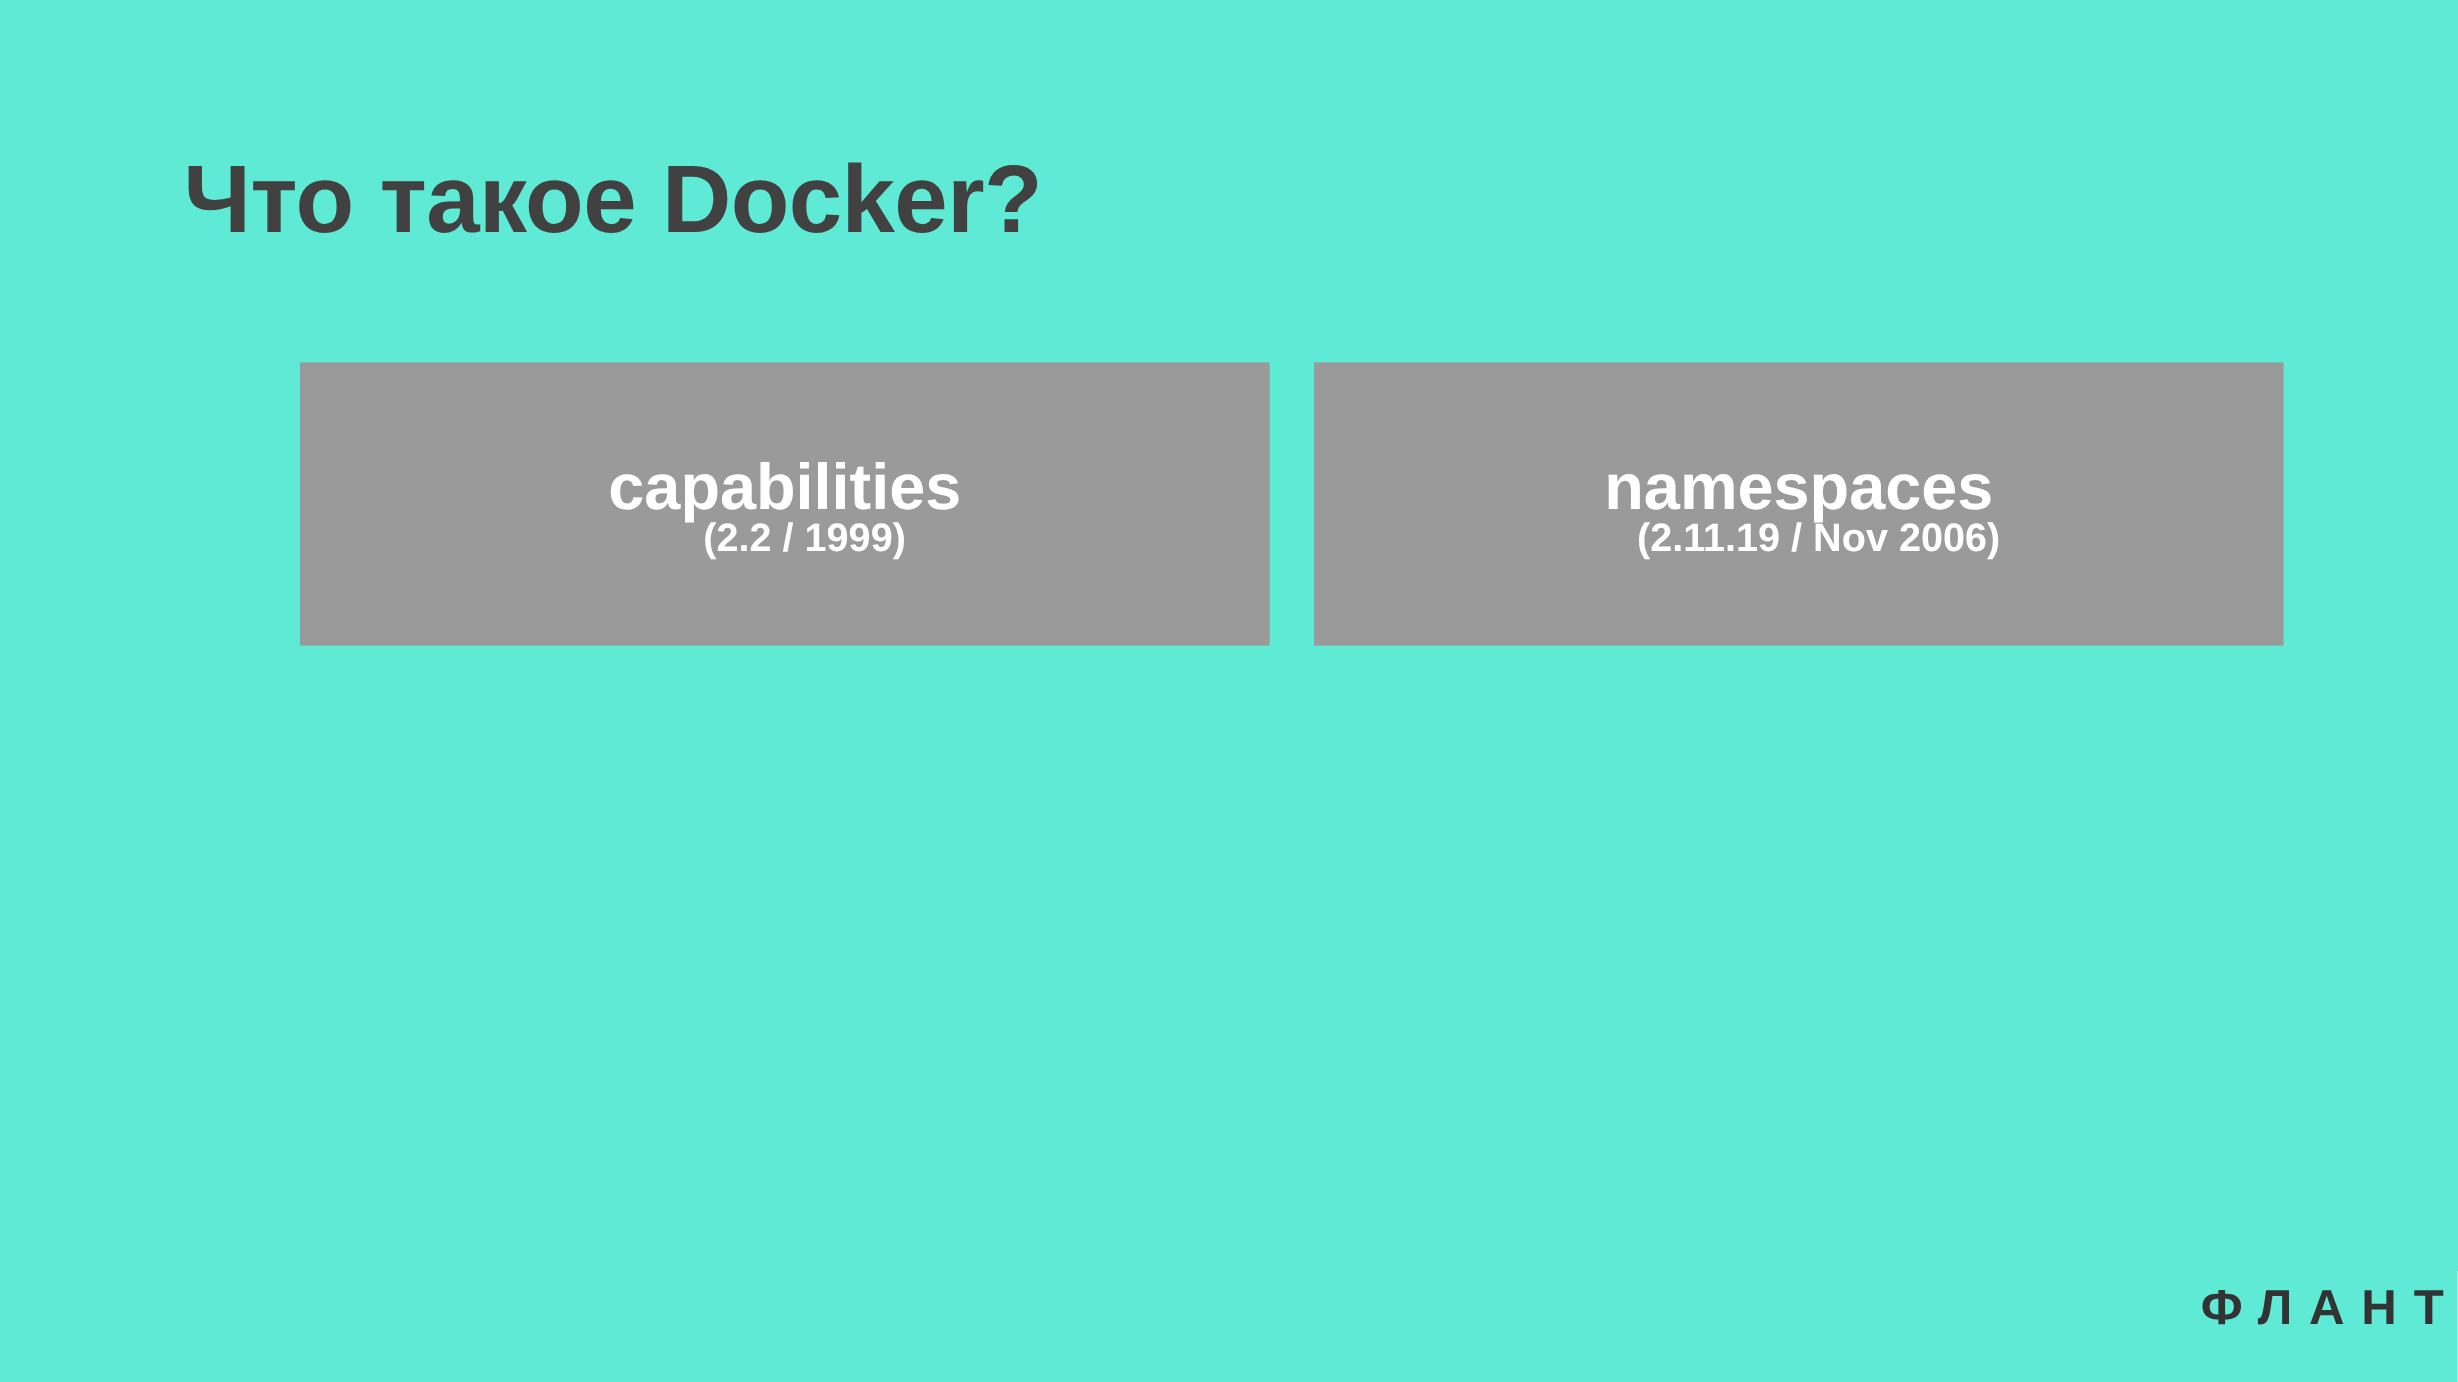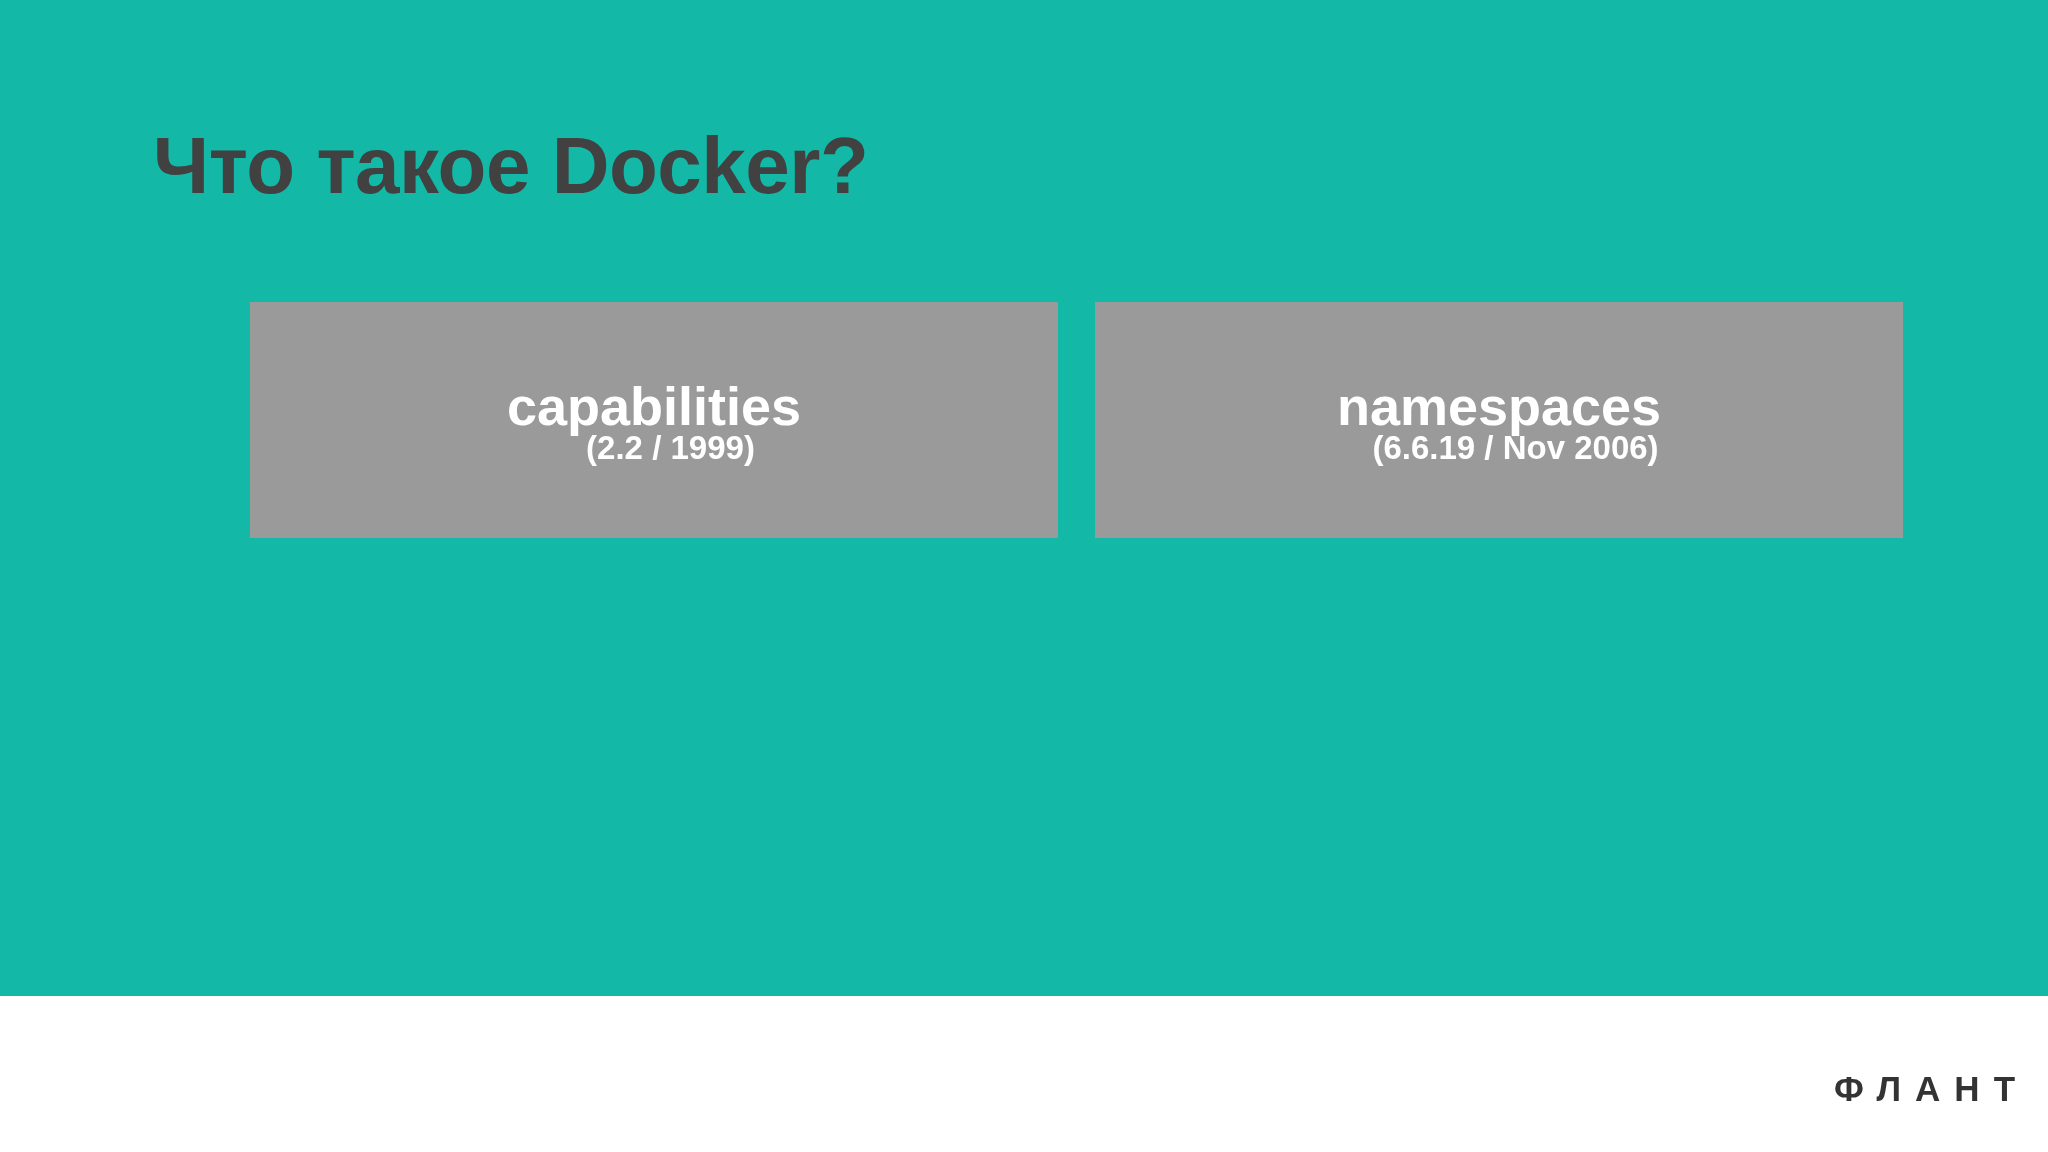--- a/index.html
+++ b/index.html
@@ -11,22 +11,22 @@
     width: 2048px;
     height: 1152px;
     background: #ffffff;
     font-family: "Liberation Sans", "DejaVu Sans", sans-serif;
     overflow: hidden;
   }
 
   .slide {
     position: relative;
     width: 2048px;
-    height: 996px;
-    background: #14b8a6;
+    height: 1152px;
+    background: #5eead4;
   }
 
   
   .slide-title {
     position: absolute;
     left: 153px;
     top: 126px;
     margin: 0;
     font-size: 80px;
     line-height: 1.0;
@@ -88,21 +88,21 @@
     display: none;
   }
 
   
   .brand-logo {
     position: absolute;
     left: 1820px;
     top: 1068px;
     width: 182px;
     text-align: left;
-    font-size: 35px;
+    font-size: 41px;
     line-height: 42px;
     font-weight: 700;
     letter-spacing: 14px;
     text-indent: 14px;
     color: #333333;
     white-space: nowrap;
   }
 </style>
 </head>
 <body>
@@ -113,21 +113,21 @@
 
   <div class="boxes-row">
 
     <div class="concept-box">
       <div class="concept-box-label">capabilities</div>
       <div class="concept-box-sub">(2.2 / 1999)</div>
     </div>
 
     <div class="concept-box">
       <div class="concept-box-label">namespaces</div>
-      <div class="concept-box-sub">(6.6.19 / Nov 2006)</div>
+      <div class="concept-box-sub">(2.11.19 / Nov 2006)</div>
     </div>
 
 
   </div>
 
   <div class="brand-logo">ФЛАНТ</div>
 
 </div>
 
 </body></html>

